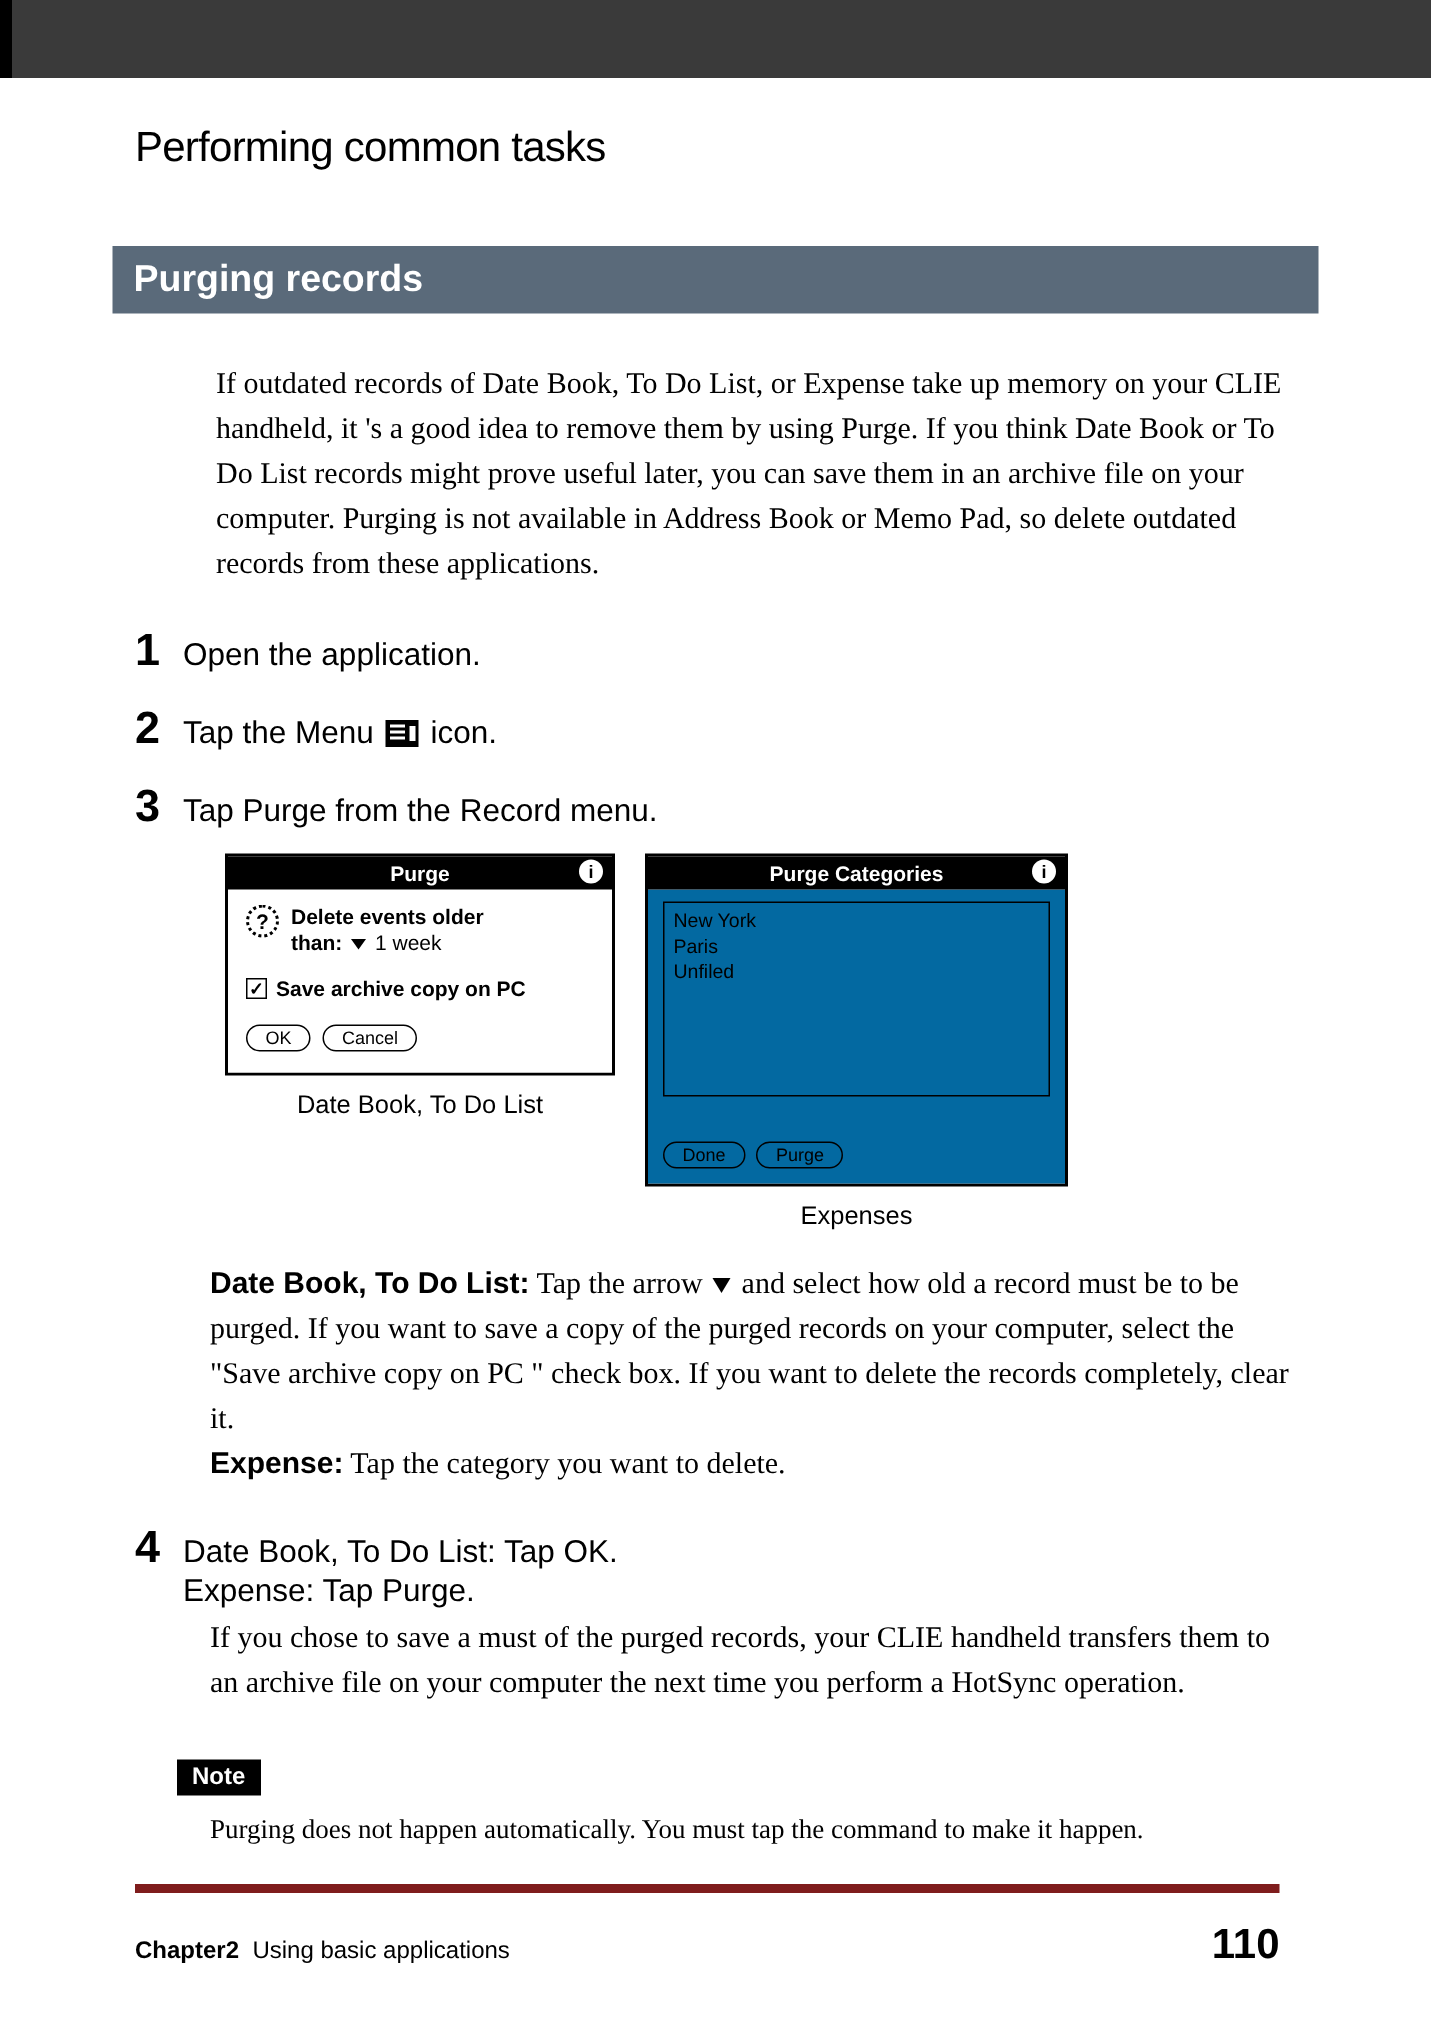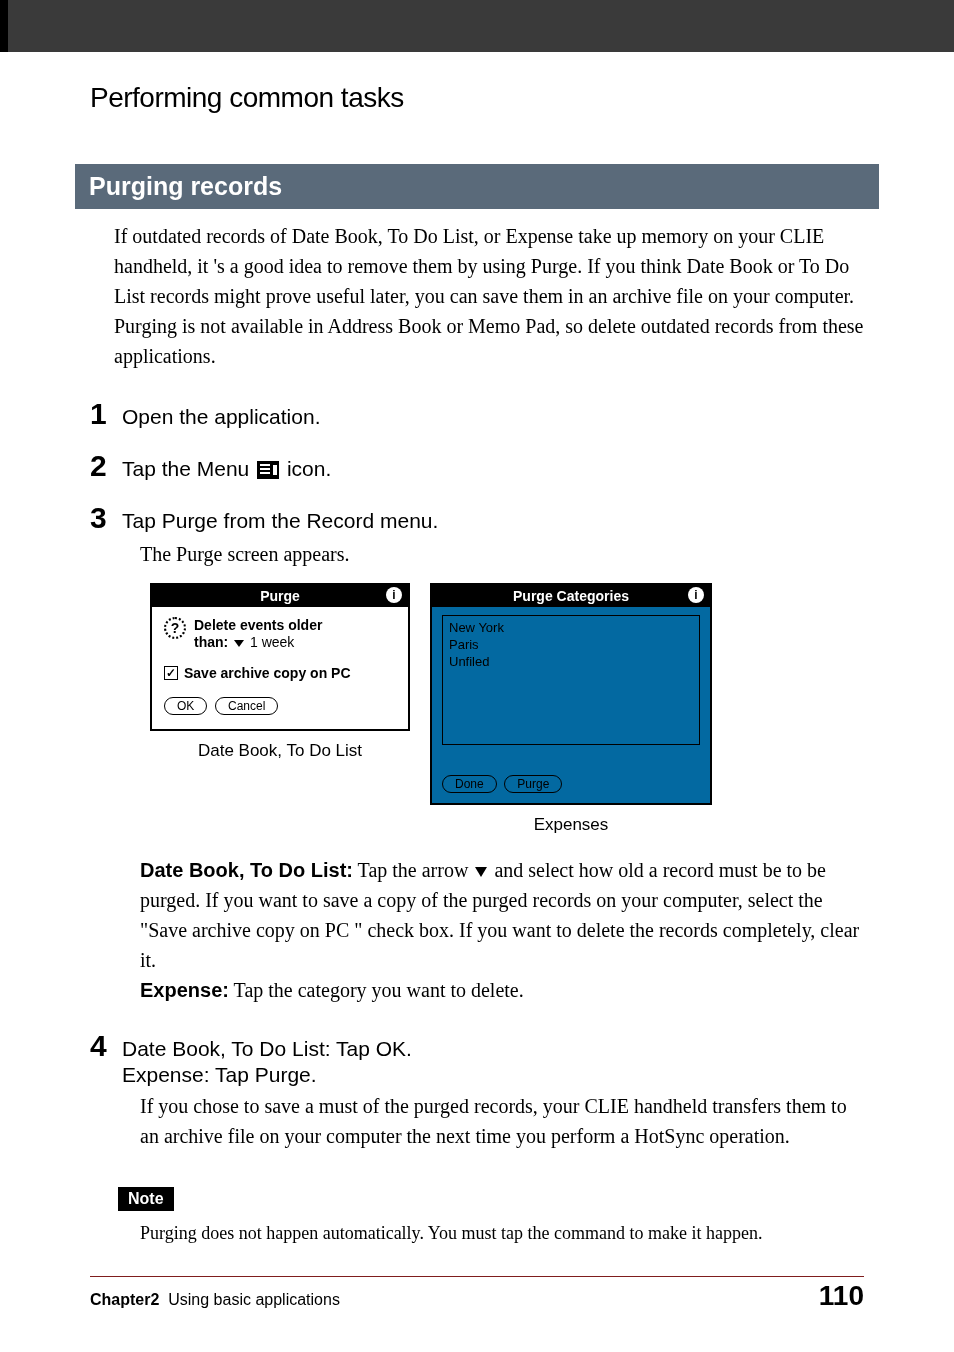--- a/index.html
+++ b/index.html
@@ -30,26 +30,26 @@
       margin-bottom: 50px;
       letter-spacing: -0.5px;
     }
     .section-header {
       background: #5a6a7a;
       color: #fff;
       font-family: Arial, Helvetica, sans-serif;
       font-weight: bold;
       font-size: 25px;
       padding: 8px 14px;
-      margin-bottom: 12px;
+      margin-bottom: 32px;
       margin-left: -15px;
       margin-right: -15px;
     }
     .intro-text {
-      margin-left: 24px;
+      margin-left: 54px;
       font-size: 20px;
       line-height: 1.5;
       margin-bottom: 26px;
     }
     .step {
       margin-left: 0px;
       margin-bottom: 18px;
     }
     .step-line {
       display: flex;
@@ -261,30 +261,30 @@
       margin-left: 28px;
       margin-bottom: 10px;
     }
     .note-text {
       margin-left: 50px;
       font-size: 18px;
       line-height: 1.4;
       margin-bottom: 30px;
     }
     .footer-line {
-      border-top: 1px solid #7f1d1d;
+      border-top: 6px solid #7f1d1d;
       margin: 0 90px;
-      padding-top: 3px;
+      padding-top: 18px;
       display: flex;
       justify-content: space-between;
       align-items: baseline;
       position: absolute;
       bottom: 40px;
       left: 0;
-      right: 0;
+      right: 11px;
     }
     .footer-left {
       font-family: Arial, Helvetica, sans-serif;
       font-size: 16px;
     }
     .footer-left .ch {
       font-weight: bold;
     }
     .footer-right {
       font-family: Arial, Helvetica, sans-serif;
@@ -318,21 +318,20 @@
         <span>Tap the Menu </span><span class="menu-icon"></span><span> icon.</span>
       </span>
     </div>
   </div>
 
   <div class="step">
     <div class="step-line">
       <span class="step-num">3</span>
       <span class="step-text">Tap Purge from the Record menu.</span>
     </div>
-    <div class="step-sub">The Purge screen appears.</div>
 
     <div class="screens-row">
       <div class="screen-col">
         <div class="palm-screen">
           <div class="palm-header">
             <span>Purge</span>
             <span class="palm-info">i</span>
           </div>
           <div class="palm-body">
             <div class="palm-row1">

